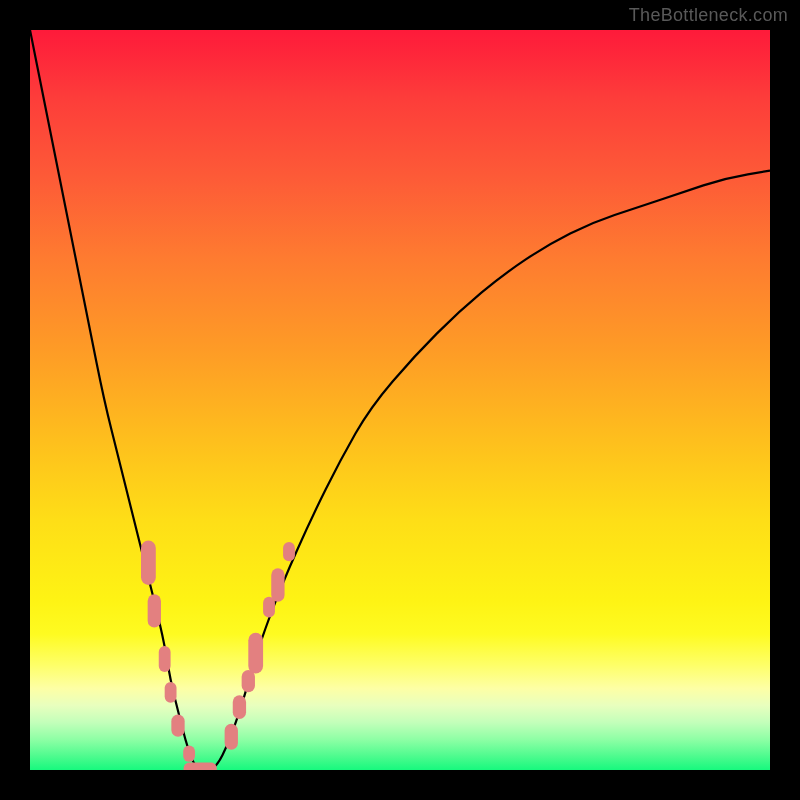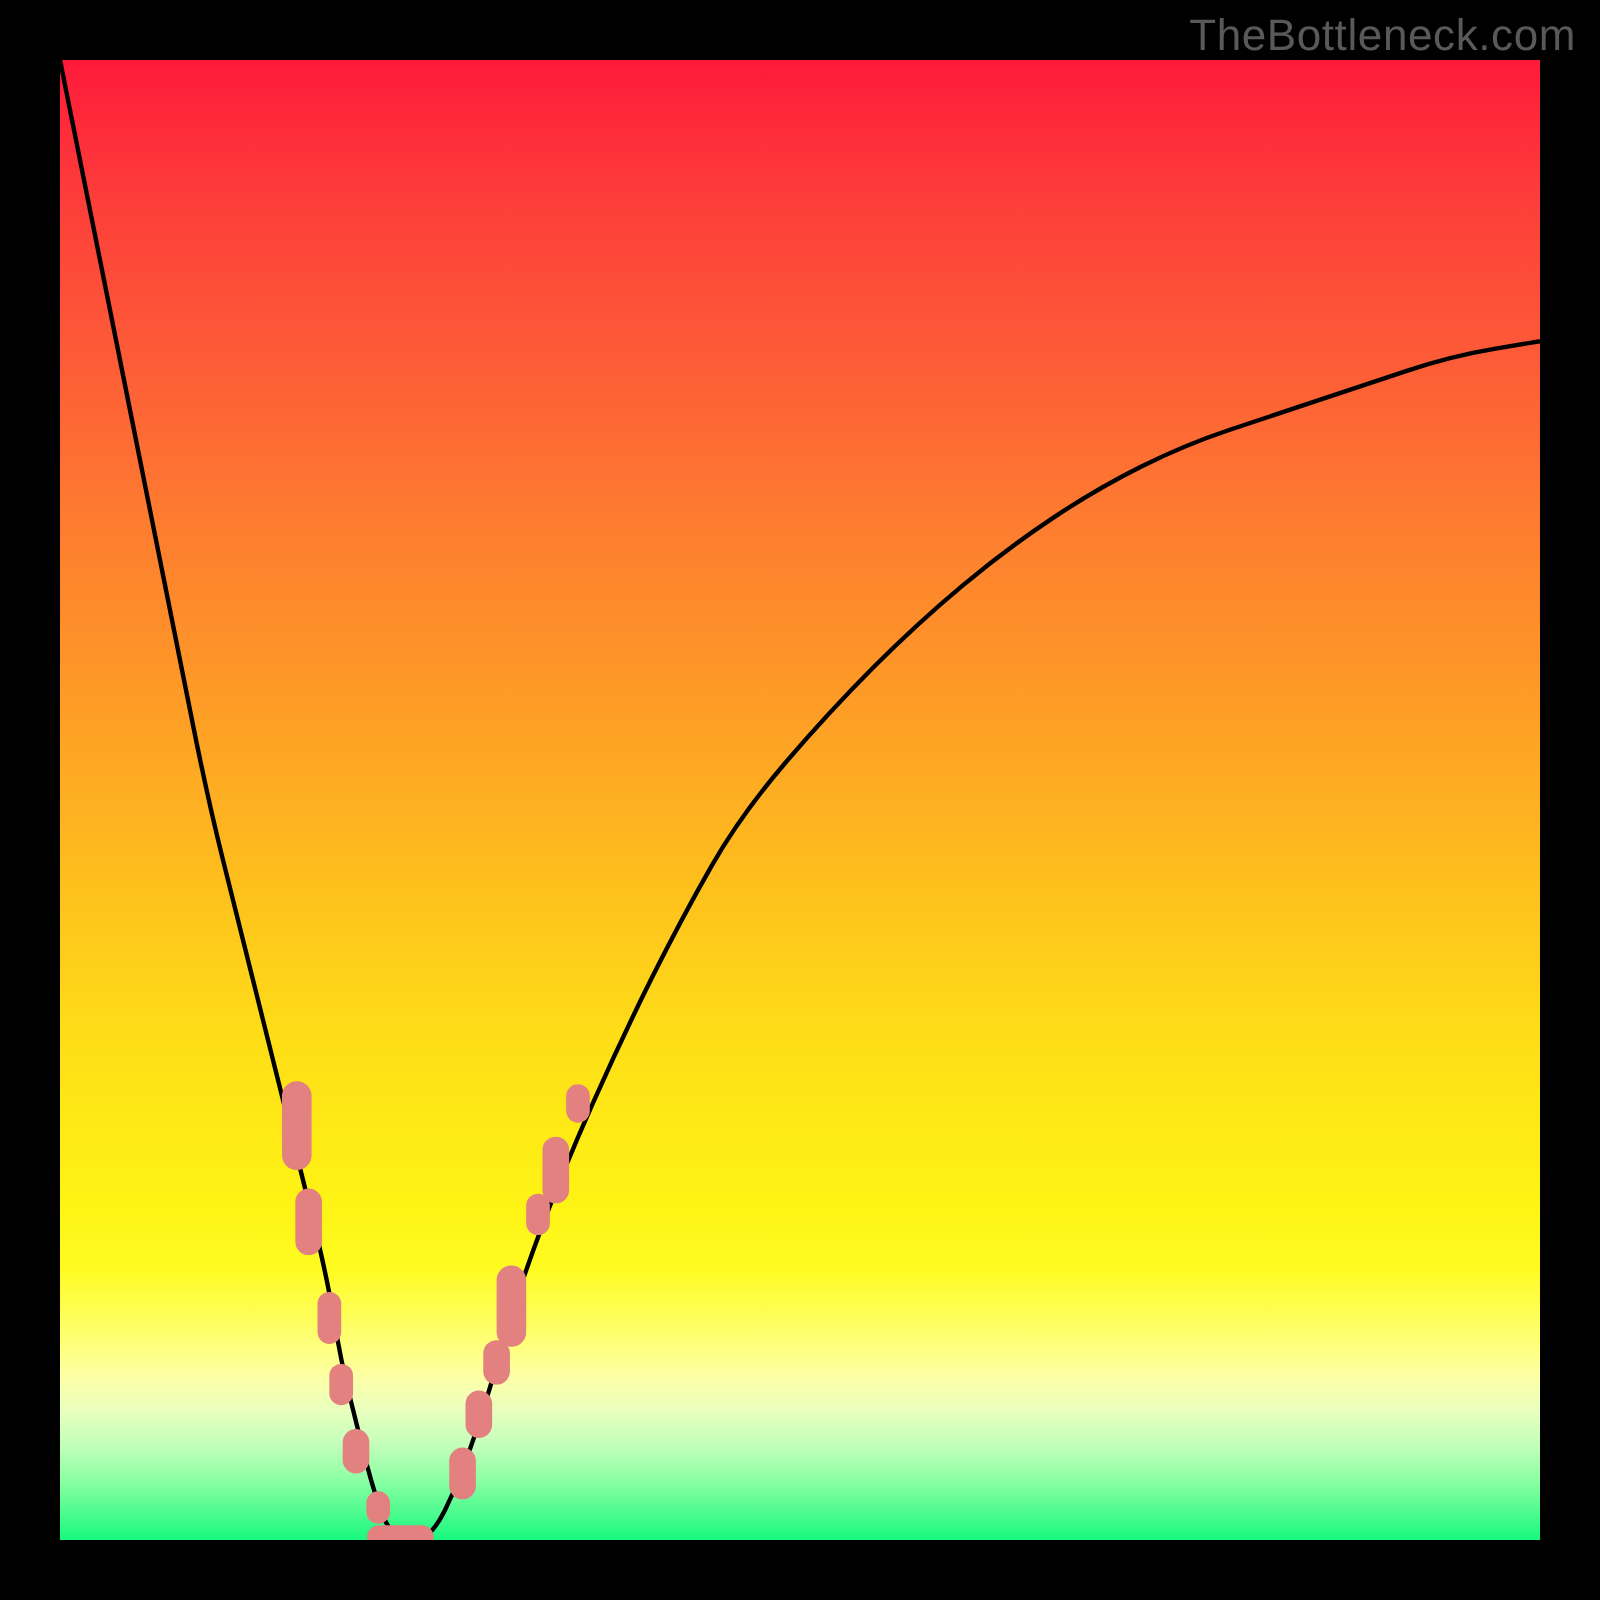--- a/index.html
+++ b/index.html
@@ -67,21 +67,21 @@
     left: 0;
     top: 0;
     width: 100%;
     height: 100%;
   }
   .watermark {
     position: absolute;
     top: 5px;
     right: 12px;
     color: #595959;
-    font-size: 22px;
+    font-size: 18px;
     letter-spacing: 0.3px;
     font-weight: 500;
   }
 </style>
 </head>
 <body>
 
 <div class="frame">
 
   <div class="plot-area">

